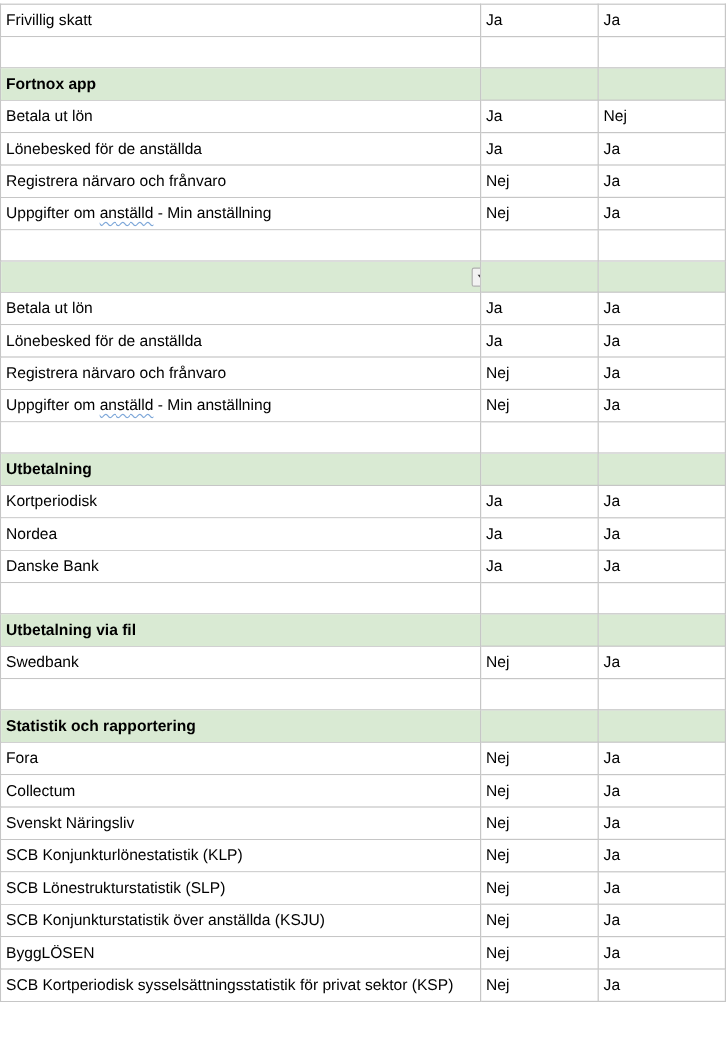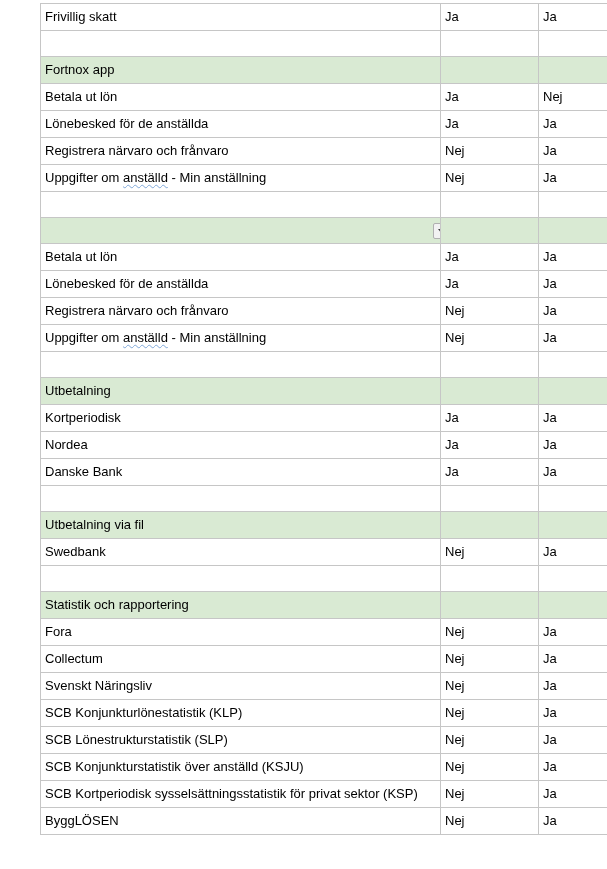--- a/index.html
+++ b/index.html
@@ -12,21 +12,20 @@
     margin: 0;
     padding: 0;
     background: #ffffff;
     width: 607px;
     height: 869px;
     overflow: hidden;
     font-family: "Liberation Sans", sans-serif;
   }
   .sheet {
     margin: 3px 0 0 0;
-    padding-left: 40px;
   }
   table.grid {
     border-collapse: collapse;
     table-layout: fixed;
     width: 604px;
   }
   table.grid td {
     border: 1px solid var(--grid);
     height: 26px;
     padding: 0 2px 0 4px;
@@ -35,21 +34,21 @@
     color: #000000;
     vertical-align: middle;
     white-space: nowrap;
     overflow: hidden;
     background: #ffffff;
   }
   tr.section td {
     background: var(--section-bg);
   }
   tr.section td.c-feature {
-    font-weight: normal;
+    font-weight: bold;
   }
   td.c-feature {
     position: relative;
   }
   .squiggle {
     text-decoration-line: underline;
     text-decoration-style: wavy;
     text-decoration-color: var(--squiggle);
     text-decoration-thickness: 1px;
     text-underline-offset: 2px;
@@ -226,29 +225,29 @@
           <td class="c-feature"><span>SCB Konjunkturlönestatistik (KLP)</span></td>
           <td class="c-val">Nej</td>
           <td class="c-val">Ja</td>
         </tr>
         <tr class="data">
           <td class="c-feature"><span>SCB Lönestrukturstatistik (SLP)</span></td>
           <td class="c-val">Nej</td>
           <td class="c-val">Ja</td>
         </tr>
         <tr class="data">
-          <td class="c-feature"><span>SCB Konjunkturstatistik över anställd (KSJU)</span></td>
+          <td class="c-feature"><span>SCB Konjunkturstatistik över anställda (KSJU)</span></td>
+          <td class="c-val">Nej</td>
+          <td class="c-val">Ja</td>
+        </tr>
+        <tr class="data">
+          <td class="c-feature"><span>ByggLÖSEN</span></td>
           <td class="c-val">Nej</td>
           <td class="c-val">Ja</td>
         </tr>
         <tr class="data">
           <td class="c-feature"><span>SCB Kortperiodisk sysselsättningsstatistik för privat sektor (KSP)</span></td>
-          <td class="c-val">Nej</td>
-          <td class="c-val">Ja</td>
-        </tr>
-        <tr class="data">
-          <td class="c-feature"><span>ByggLÖSEN</span></td>
           <td class="c-val">Nej</td>
           <td class="c-val">Ja</td>
         </tr>
       </tbody>
   </table>
 </div>
 
 </body></html>

